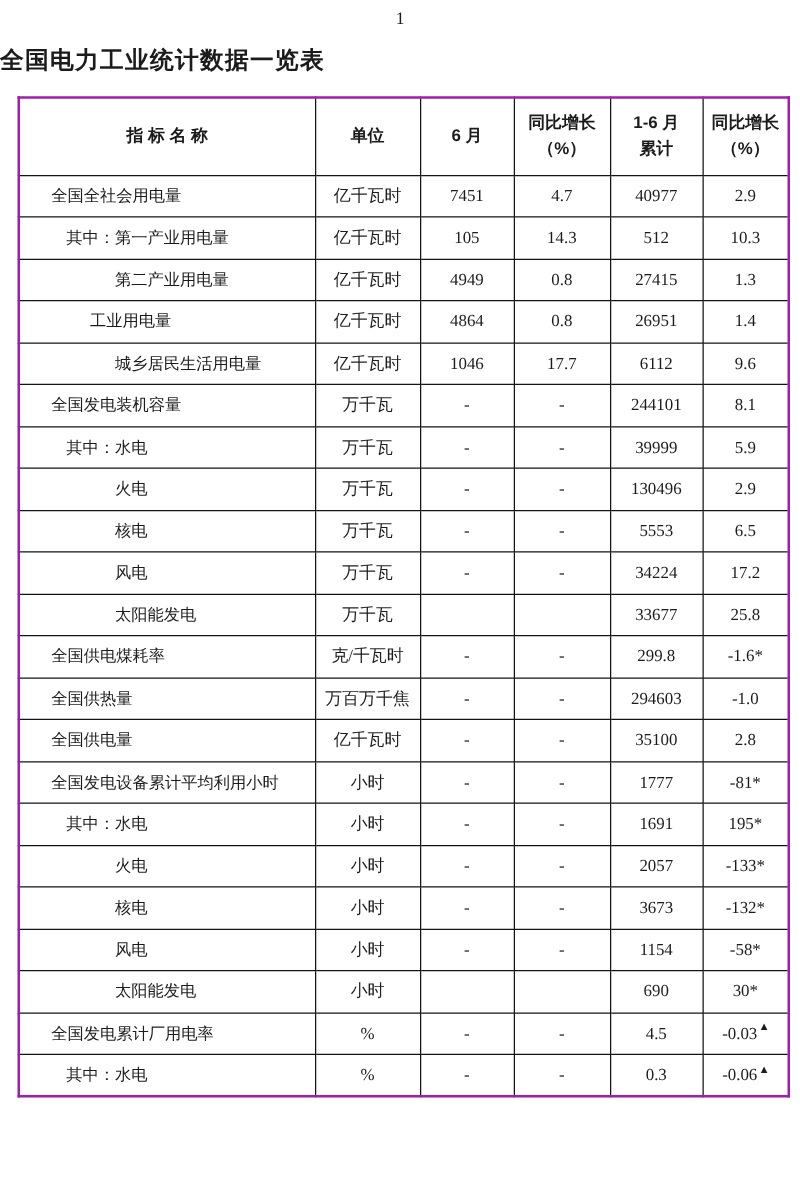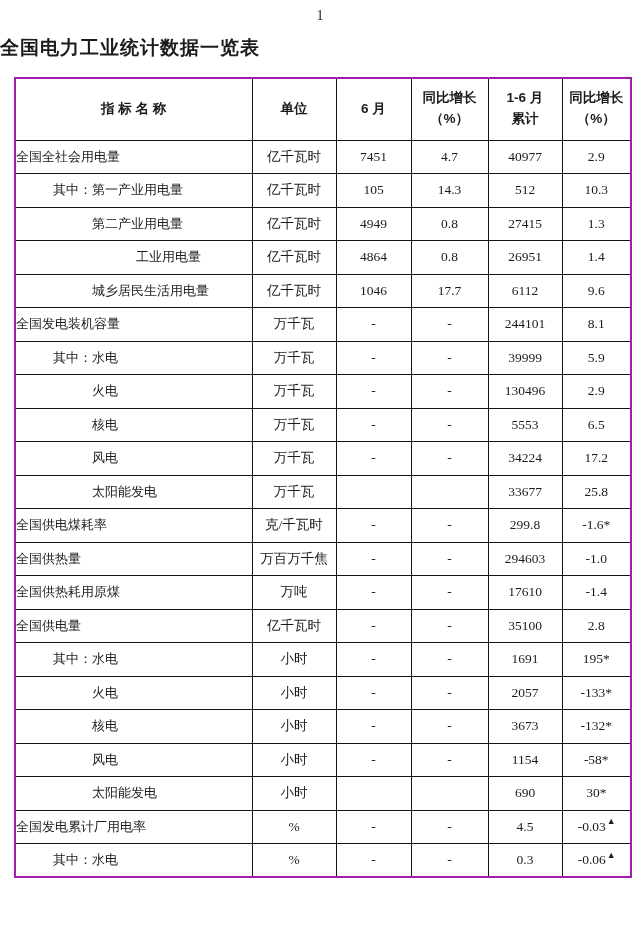--- a/index.html
+++ b/index.html
@@ -67,24 +67,24 @@
   }
   td {
     font-size: 13.5px;
     text-align: center;
     font-family: "Liberation Serif", serif;
   }
   td.label {
     text-align: left;
     font-size: 13px;
   }
-  td.label.i0 { padding-left: 0; }
+  td.label.i0 { padding-left: 25px; }
   td.label.i1 { padding-left: 37px; }
   td.label.i2 { padding-left: 76px; }
-  td.label.i3 { padding-left: 120px; }
+  td.label.i3 { padding-left: 56px; }
   sup.tri {
     font-size: 9px;
     line-height: 0;
     position: relative;
     top: -1px;
     left: 1px;
   }
 </style>
 </head>
 <body>
@@ -227,34 +227,34 @@
         </tr>
         <tr>
           <td class="label i0">全国供热量</td>
           <td>万百万千焦</td>
           <td>-</td>
           <td>-</td>
           <td>294603</td>
           <td>-1.0</td>
         </tr>
         <tr>
-          <td class="label i0">全国供热耗用原煤</td>
-          <td>万吨</td>
-          <td>-</td>
-          <td>-</td>
-          <td>17610</td>
-          <td>-1.4</td>
-        </tr>
-        <tr>
           <td class="label i0">全国供电量</td>
           <td>亿千瓦时</td>
           <td>-</td>
           <td>-</td>
           <td>35100</td>
           <td>2.8</td>
+        </tr>
+        <tr>
+          <td class="label i0">全国发电设备累计平均利用小时</td>
+          <td>小时</td>
+          <td>-</td>
+          <td>-</td>
+          <td>1777</td>
+          <td>-81*</td>
         </tr>
         <tr>
           <td class="label i1">其中：水电</td>
           <td>小时</td>
           <td>-</td>
           <td>-</td>
           <td>1691</td>
           <td>195*</td>
         </tr>
         <tr>

